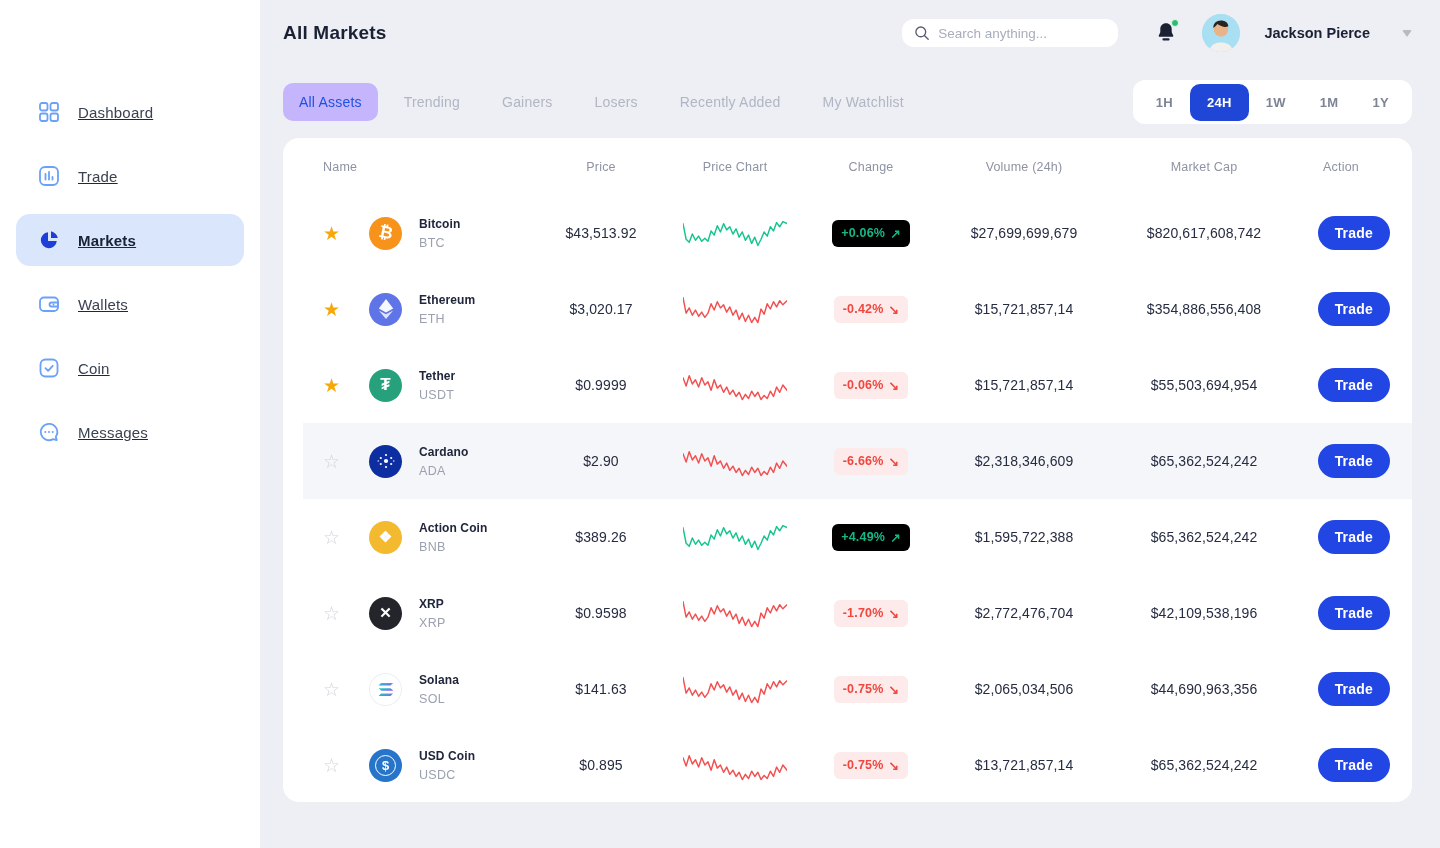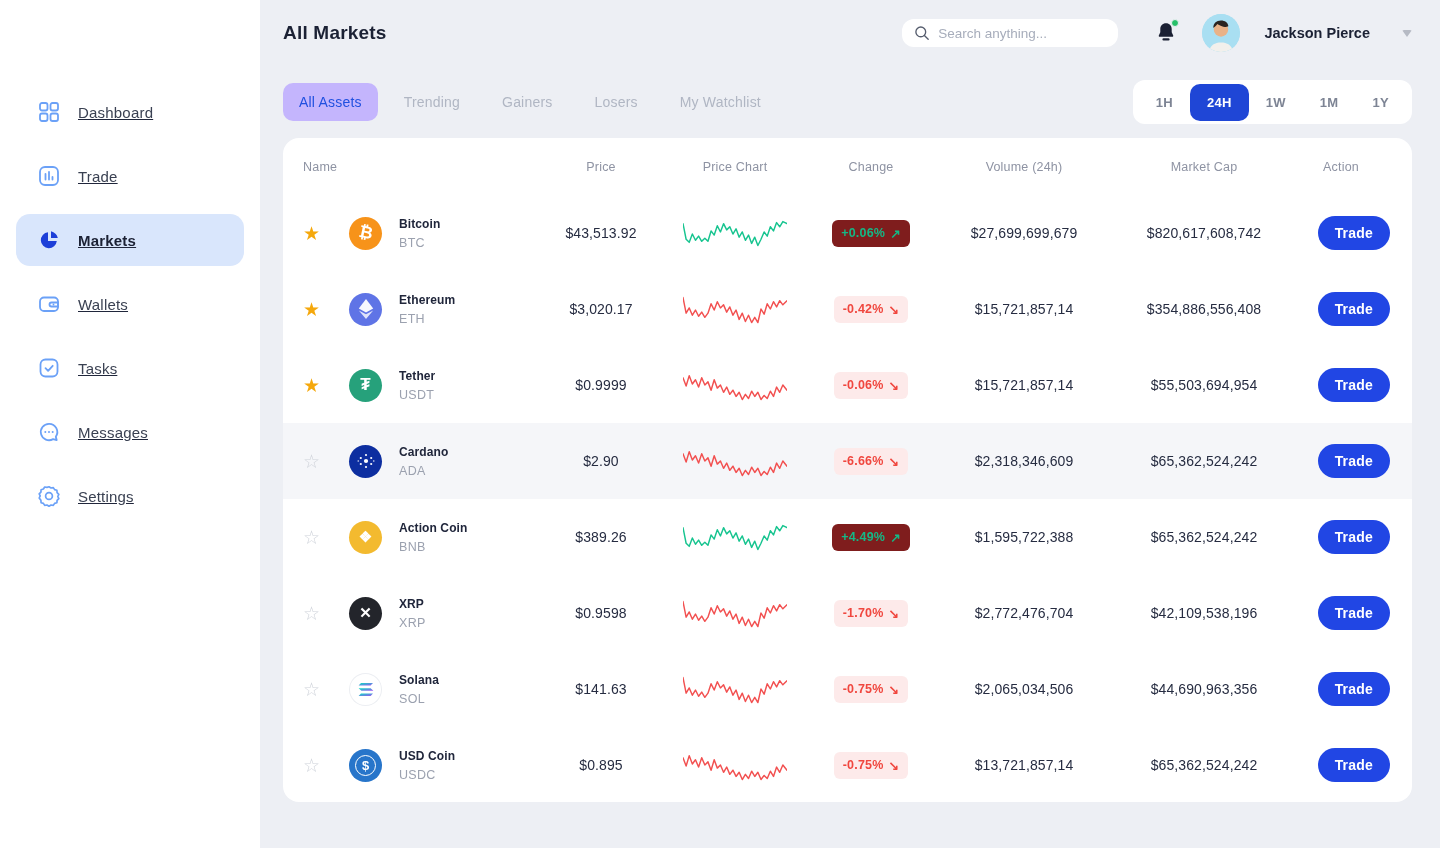--- a/index.html
+++ b/index.html
@@ -69,21 +69,21 @@
   }
   .trange.active { background:#1f46d6; color:#ffffff; }
   
   .card {
     margin-top:14px; background:#ffffff; border-radius:16px;
     height:664px; overflow:hidden;
   }
   .grid-row {
     display:grid;
     grid-template-columns:46px 50px minmax(0,1fr) 118px 150px 122px 184px 176px 98px;
-    align-items:center; padding:0 22px 0 20px;
+    align-items:center; padding:0 22px 0 20px;margin-left:20px;
   }
   .thead { height:57px; }
   .th { font-size:12.5px; color:#8e93a3; letter-spacing:.2px; }
   .r { text-align:center; } .c { text-align:center; }
   .row { height:76px; }
   .row.hl { background:#f5f6f9; }
   .star { font-size:19px; cursor:pointer; line-height:1; }
   .star.on { color:#f5a80c; }
   .star.off { color:#cfd3da; }
   .coin-ic {
@@ -93,21 +93,21 @@
   .coin-ic.sol-bg { background:#fff; box-shadow:0 0 0 1px #eceef2 inset; }
   .nm { font-size:12px; font-weight:bold; color:#20263b; margin-bottom:5px; letter-spacing:.1px;}
   .sym { font-size:12.5px; color:#9ba1af; letter-spacing:.3px; }
   .num { font-size:14px; color:#262c41; letter-spacing:.1px; }
   .spark { justify-self:center; }
   .badge {
     display:inline-flex; align-items:center; gap:5px; justify-content:center;
     font-size:12.5px; font-weight:bold; padding:6px 9px; border-radius:6px;
     letter-spacing:.2px;
   }
-  .badge.up { background:#7f1d1d; color:#14b886; }
+  .badge.up { background:#000000; color:#14b886; }
   .badge.down { background:#fdeaea; color:#f0473f; }
   .badge-wrap { text-align:center; }
   .trade-btn {
     justify-self:end; background:#2146e4; color:#ffffff; border:none; cursor:pointer;
     font-size:14px; font-weight:bold; border-radius:18px; padding:9px 17px;
     font-family:"Liberation Sans", sans-serif; letter-spacing:.2px;
   }
 </style>
 </head>
 <body>
@@ -145,37 +145,30 @@
              <path d="M13.5 9.5h6.5v4h-6.5a2 2 0 0 1 0-4z" fill="none" stroke="#6ba1f7" stroke-width="1.8"></path>
              <circle cx="15.5" cy="11.5" r="0.9" fill="#6ba1f7"></circle>
         </svg>
         <span class="lbl">Wallets</span>
       </div>
       <div class="side-item">
         <svg width="22" height="22" viewBox="0 0 22 22">
           <rect x="2.5" y="2.5" width="17" height="17" rx="5" fill="none" stroke="#6ba1f7" stroke-width="1.8"></rect>
              <path d="M7.5 11.2l2.6 2.6 4.6-5" fill="none" stroke="#6ba1f7" stroke-width="1.8" stroke-linecap="round" stroke-linejoin="round"></path>
         </svg>
-        <span class="lbl">Tasks</span>
+        <span class="lbl">Coin</span>
       </div>
       <div class="side-item">
         <svg width="22" height="22" viewBox="0 0 22 22">
           <path d="M11 2.8a8.2 8.2 0 1 0 4.1 15.3l3.6 1-.9-3.4A8.2 8.2 0 0 0 11 2.8z" fill="none" stroke="#6ba1f7" stroke-width="1.8" stroke-linejoin="round"></path>
              <circle cx="7.3" cy="11" r="1" fill="#6ba1f7"></circle>
           <circle cx="11" cy="11" r="1" fill="#6ba1f7"></circle>
           <circle cx="14.7" cy="11" r="1" fill="#6ba1f7"></circle>
         </svg>
         <span class="lbl">Messages</span>
-      </div>
-      <div class="side-item">
-        <svg width="22" height="22" viewBox="0 0 22 22">
-          <path d="M11 1.8l2 1.2 2.3-.4 1.3 2 2.3.7.2 2.4 1.7 1.7-1 2.1 1 2.1-1.7 1.7-.2 2.4-2.3.7-1.3 2-2.3-.4-2 1.2-2-1.2-2.3.4-1.3-2-2.3-.7-.2-2.4L1.2 13l1-2.1-1-2.1 1.7-1.7.2-2.4 2.3-.7 1.3-2 2.3.4z" fill="none" stroke="#6ba1f7" stroke-width="1.7" stroke-linejoin="round"></path>
-             <circle cx="11" cy="11" r="3.4" fill="none" stroke="#6ba1f7" stroke-width="1.7"></circle>
-        </svg>
-        <span class="lbl">Settings</span>
       </div>
     </nav>
 </aside>
 
 <div class="main">
 
   <div class="topbar">
     <h1 class="page-title">All Markets</h1>
 
     <div class="search">
@@ -207,20 +200,21 @@
       <span class="caret"></span>
     </div>
   </div>
 
   <div class="controls">
     <div class="tabs" id="tabs">
         <div class="tab active">All Assets</div>
         <div class="tab">Trending</div>
         <div class="tab">Gainers</div>
         <div class="tab">Losers</div>
+        <div class="tab">Recently Added</div>
         <div class="tab">My Watchlist</div>
       </div>
     <div class="timerange" id="timerange">
         <div class="trange">1H</div>
         <div class="trange active">24H</div>
         <div class="trange">1W</div>
         <div class="trange">1M</div>
         <div class="trange">1Y</div>
       </div>
   </div>

